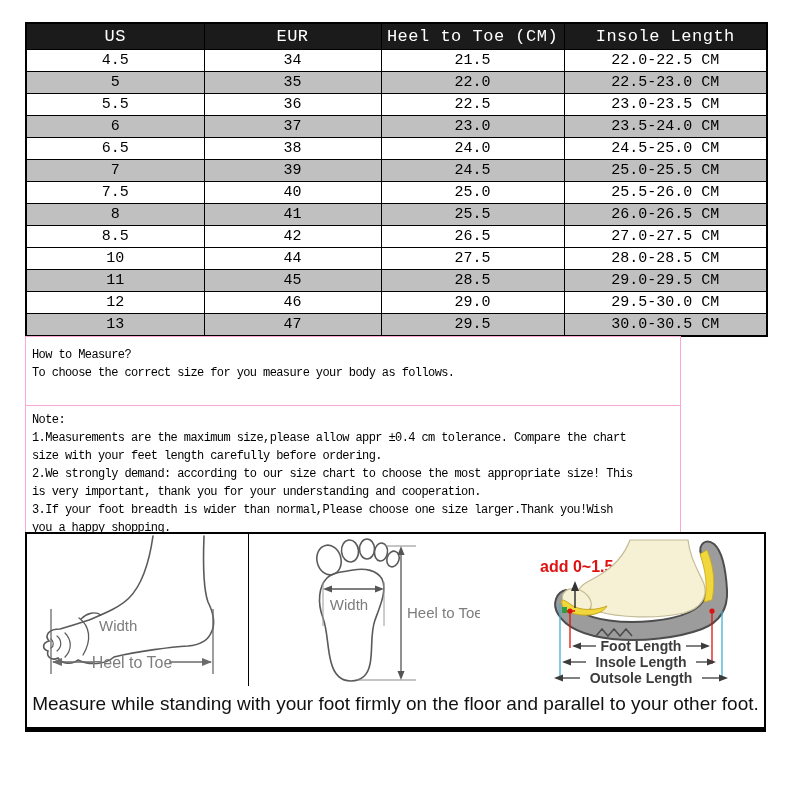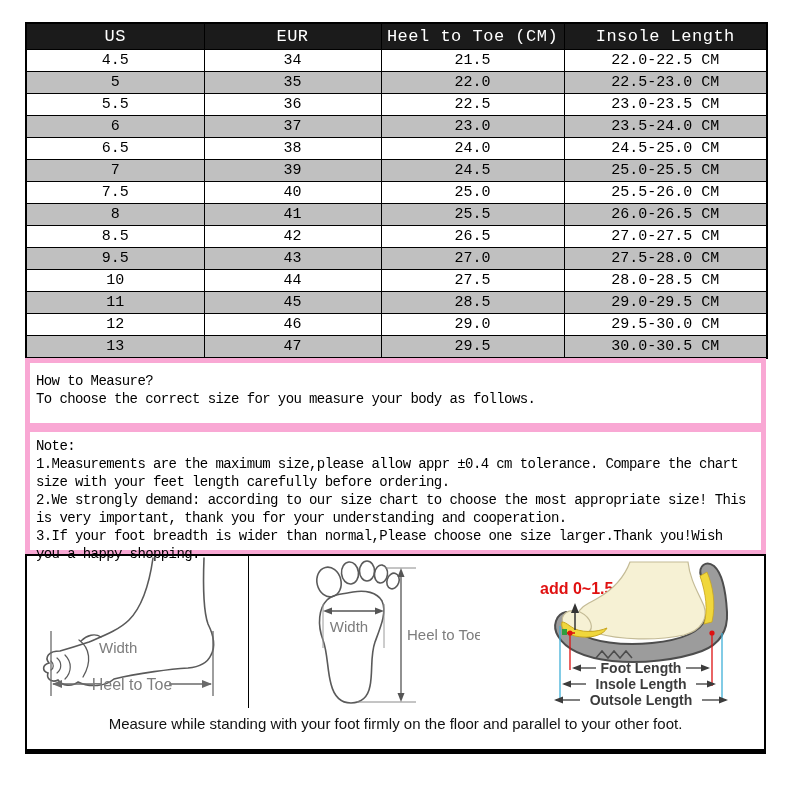--- a/index.html
+++ b/index.html
@@ -11,36 +11,36 @@
   table.size-table { width:741px; border-collapse:collapse; table-layout:fixed;
                      border:2px solid #000; }
   table.size-table th, table.size-table td { border:1px solid #000; text-align:center;
                      padding:0; overflow:hidden; white-space:nowrap; }
   table.size-table th { background:#1b1b1b; color:#ffffff; font-weight:normal;
                      font-size:17px; height:25px; letter-spacing:0.5px; }
   table.size-table td { font-size:15px; height:21px; background:#ffffff;text-align:center; }
   table.size-table tr.alt td { background:#c0c0c0; }
 
   
-  .text-box { width:741px; box-sizing:border-box; border:5px solid #f9a8d4; margin-top:-1px;
-              font-size:14px; letter-spacing:-0.6px; line-height:18px; }
+  .text-box { width:656px; box-sizing:border-box; border:1px solid #f9a8d4; margin-top:-1px;
+              font-size:12px; letter-spacing:-0.6px; line-height:18px; }
   .how-box  { height:70px;  padding:9px 0 0 6px; }
   .note-box { height:128px; padding:5px 0 0 6px; }
   .text-line { white-space:nowrap; }
 
   
   .diagram-box { width:741px; box-sizing:border-box; border:2px solid #000;
                  border-bottom-width:5px; margin-top:-1px; height:200px; }
   .panels { display:flex; height:152px; }
   .panel { position:relative; }
   .panel-side { width:222px; border-right:1px solid #000; }
   .panel-top  { width:231px; }
   .panel-shoe { flex:1; }
   .panel svg { display:block; }
-  .caption { font-family:"Liberation Sans",sans-serif; font-size:15px; color:#111;
+  .caption { font-family:"Liberation Sans",sans-serif; font-size:19px; color:#111;
              text-align:center; margin-top:7px; }
 
   .diag-label { font-family:"Liberation Sans",sans-serif; fill:#7d7d7d; }
   .dim-label  { font-family:"Liberation Sans",sans-serif; fill:#3c3c3c; font-weight:bold; }
 </style>
 </head>
 <body>
 
 <div class="page">
 
@@ -107,26 +107,20 @@
           <td>41</td>
           <td>25.5</td>
           <td>26.0-26.5 CM</td>
         </tr>
         <tr>
           <td>8.5</td>
           <td>42</td>
           <td>26.5</td>
           <td>27.0-27.5 CM</td>
         </tr>
-        <tr class="alt">
-          <td>9.5</td>
-          <td>43</td>
-          <td>27.0</td>
-          <td>27.5-28.0 CM</td>
-        </tr>
         <tr>
           <td>10</td>
           <td>44</td>
           <td>27.5</td>
           <td>28.0-28.5 CM</td>
         </tr>
         <tr class="alt">
           <td>11</td>
           <td>45</td>
           <td>28.5</td>

